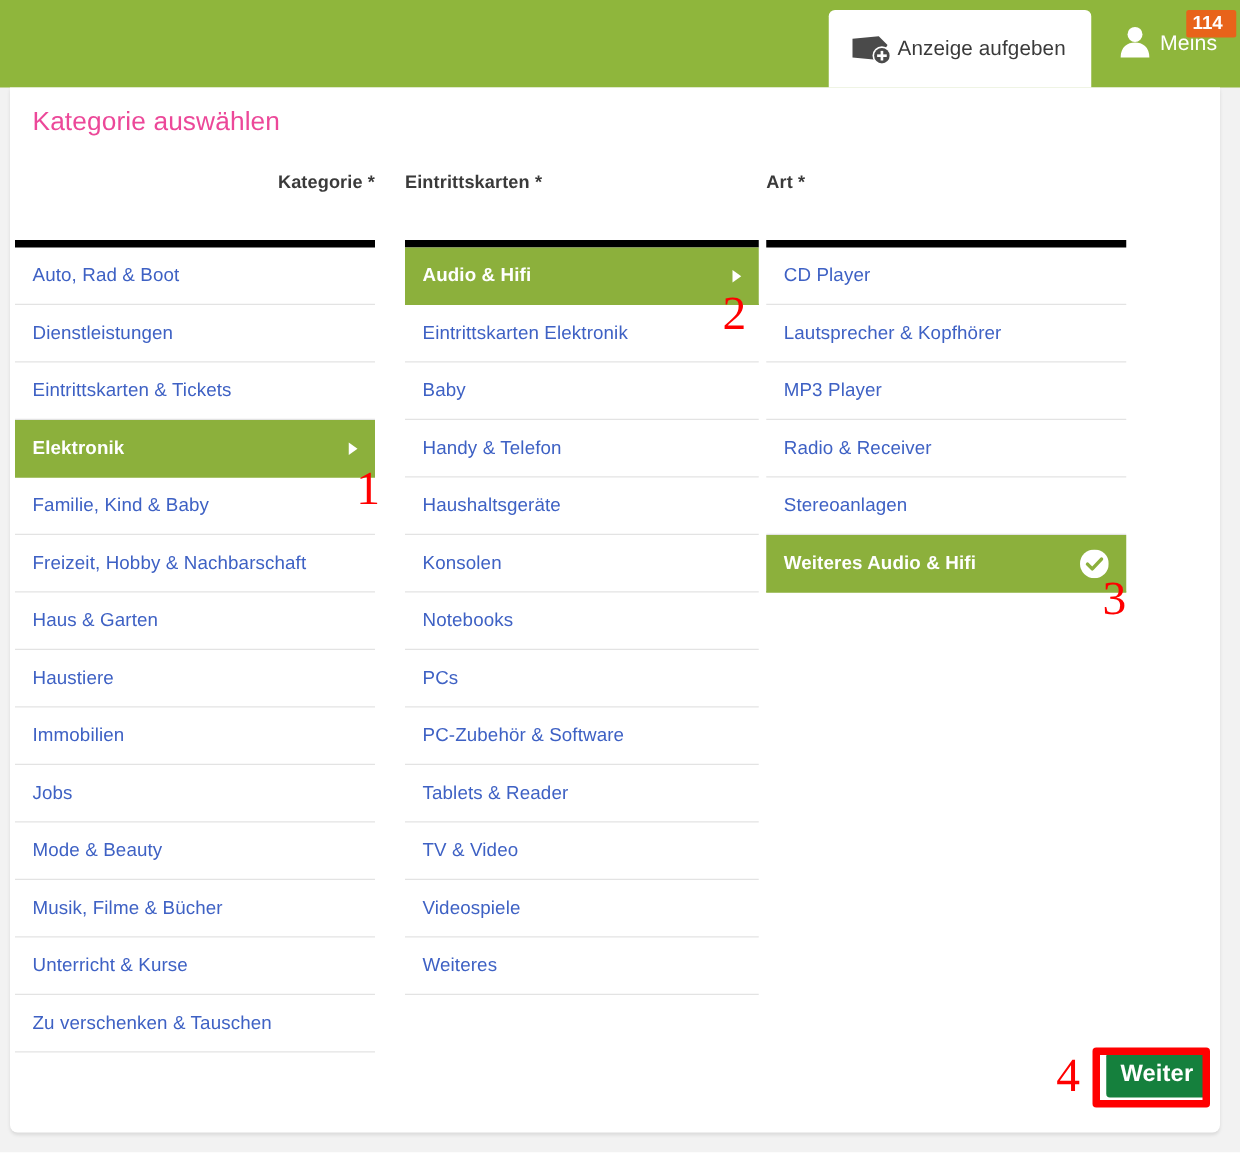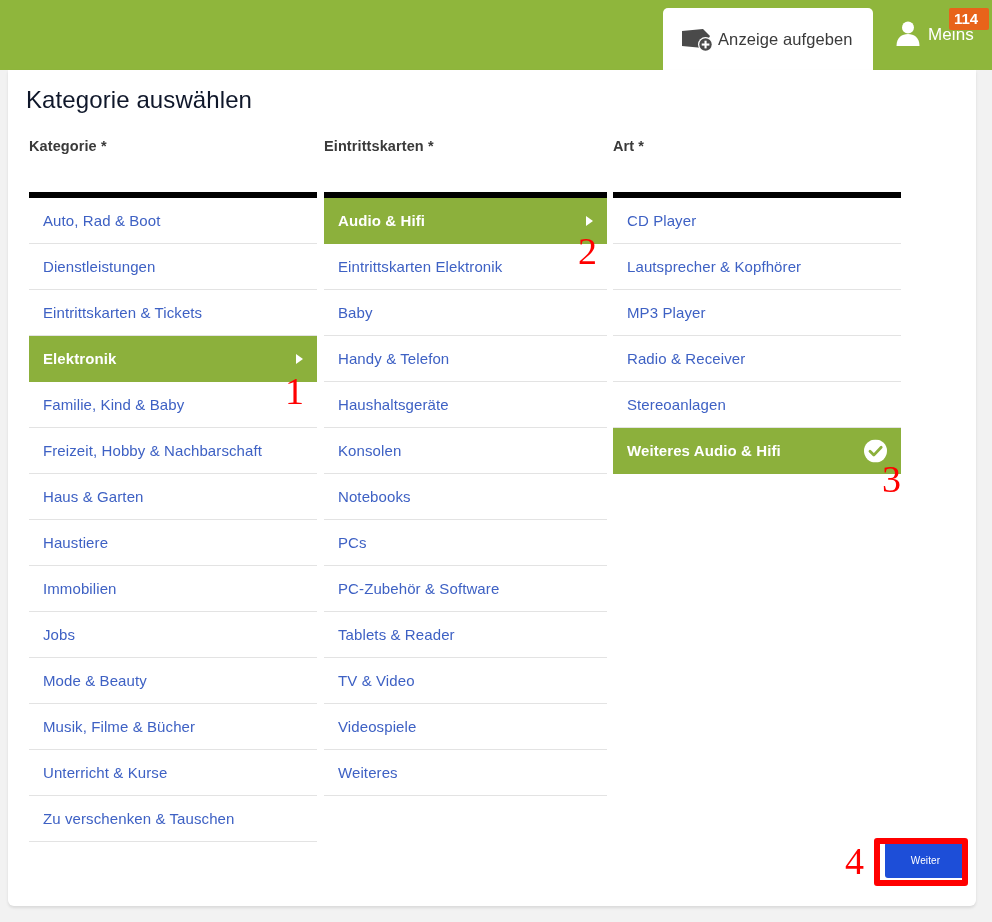--- a/index.html
+++ b/index.html
@@ -80,29 +80,29 @@
     left: 8px; top: 70px;
     width: 968px; height: 836px;
     background: #ffffff;
     border-radius: 0 0 6px 6px;
     box-shadow: 0 2px 3px rgba(0,0,0,.10);
   }
 
   #page-title {
     position: absolute;
     left: 18px; top: 16px;
-    font-size: 24px;
-    color: #0f172a;
+    font-size: 21px;
+    color: #ec4899;
     letter-spacing: .1px;
     text-align: right;
   }
 
   
   .column { position: absolute; top: 68px; }
-  #col-1 { left: 21px;  width: 288px; }
+  #col-1 { left: 4px;  width: 288px; text-align: right; }
   #col-2 { left: 316px; width: 283px; }
   #col-3 { left: 605px; width: 288px; }
 
   .col-header {
     font-size: 14.5px;
     font-weight: bold;
     color: #3a3a3a;
     padding-bottom: 12px;
     letter-spacing: .1px;
   }
@@ -148,26 +148,26 @@
     right: 14px; top: 50%;
     transform: translateY(-50%);
     width: 23px; height: 23px;
   }
 
   
   #next-button {
     position: absolute;
     left: 877px; top: 772px;
     width: 81px; height: 36px;
-    background: #1d4ed8;
+    background: #15803d;
     border: none;
     border-radius: 3px;
     color: #ffffff;
-    font-size: 10px;
-    font-weight: normal;
+    font-size: 19px;
+    font-weight: bold;
     font-family: "Liberation Sans", sans-serif;
     cursor: pointer;
     letter-spacing: .1px;
   }
 
   
   .annot {
     position: absolute;
     color: #FF0000;
     font-size: 38px;

